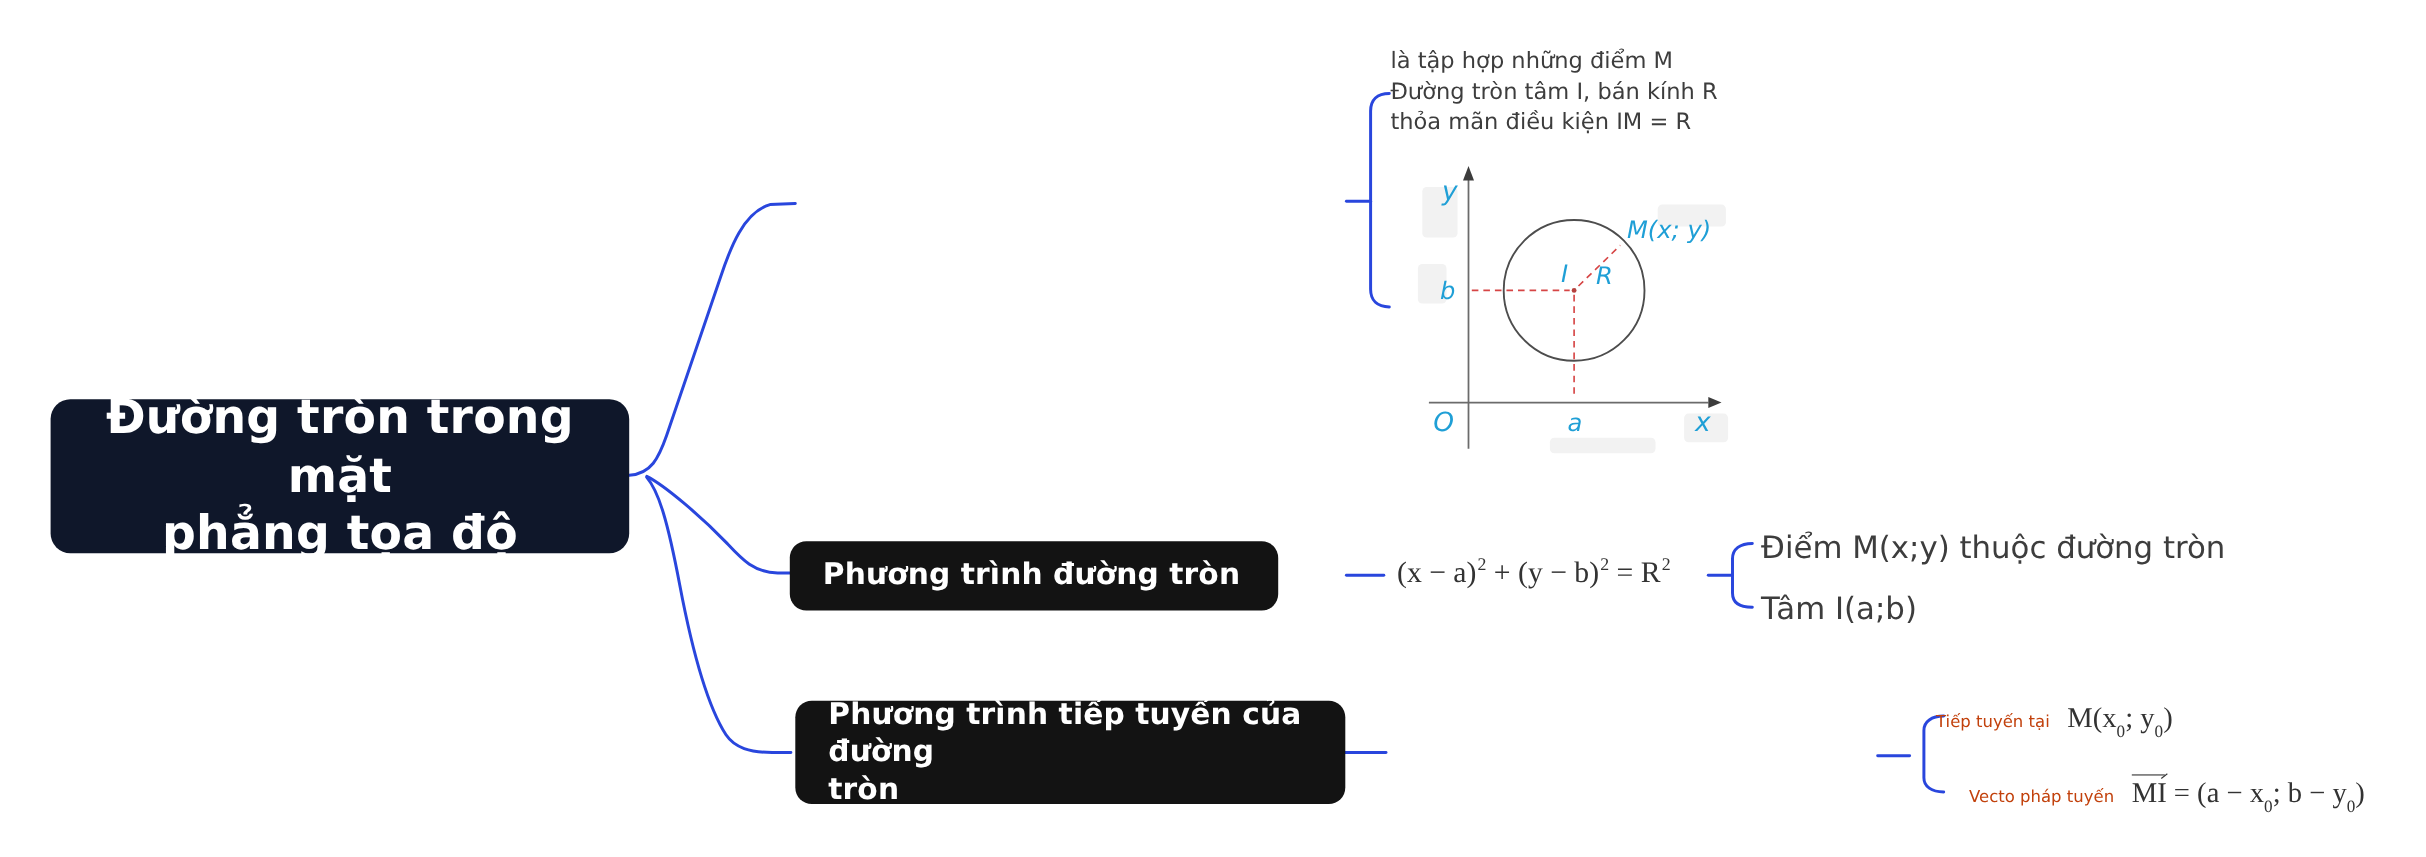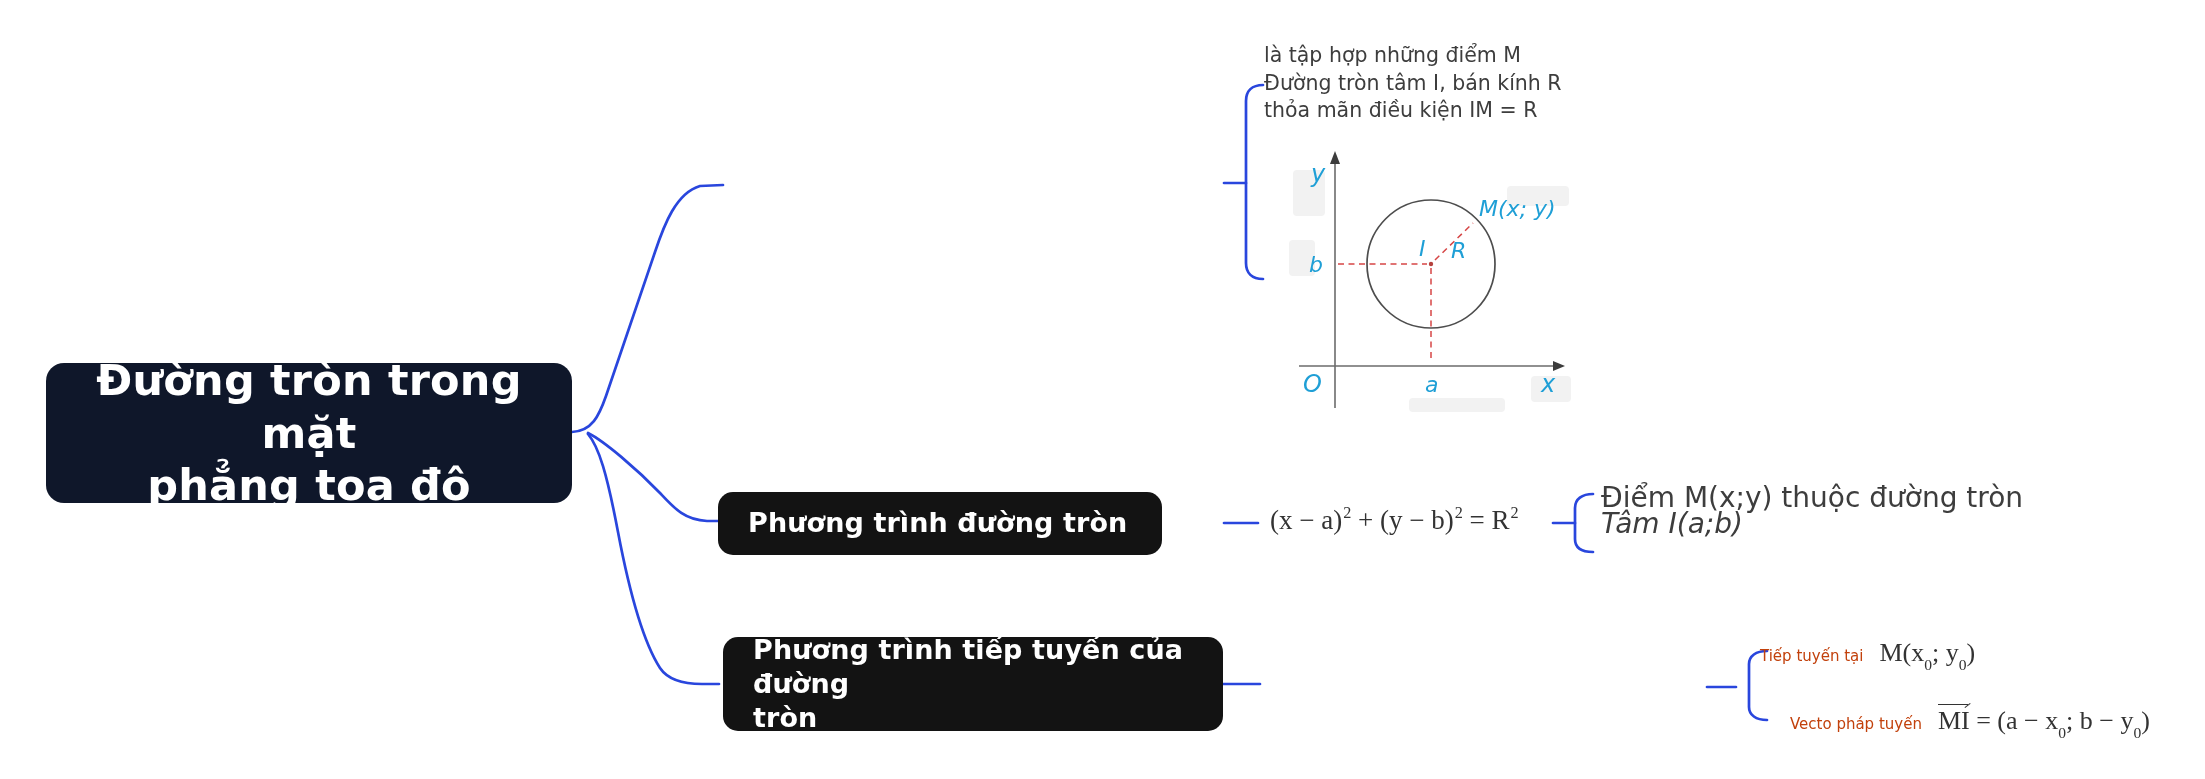--- a/index.html
+++ b/index.html
@@ -12,21 +12,21 @@
   .root-node .lbl{color:#ffffff;font-weight:700;font-size:43px;line-height:1.23;text-align:center;
                   white-space:pre-line;letter-spacing:.2px;}
   .branch{background:#131313;border-radius:15px;display:flex;align-items:center;padding-left:30px;padding-right:10px;}
   .branch .lbl{color:#ffffff;font-weight:700;font-size:27px;line-height:1.26;white-space:pre-line;letter-spacing:.1px;}
   .b1{left:723px;top:151px;width:500px;height:64px;}
   .b2{left:702px;top:492px;width:444px;height:63px;margin-left:16px;}
   .b3{left:723px;top:637px;width:500px;height:94px;}
   .def-text{left:1264px;top:42px;width:340px;font-size:20.5px;line-height:27.5px;color:#3d3d3d;}
   .note{font-size:28px;color:#3d3d3d;white-space:nowrap;}
   .n2a{left:1601px;top:481px;}
-  .n2b{left:1601px;top:507px;font-style:italic;}
+  .n2b{left:1601px;top:537px;}
   .note-row{display:flex;align-items:baseline;white-space:nowrap;}
   .n3a{left:1760px;top:638px;}
   .n3b{left:1760px;top:703px;margin-left:30px;}
   .note-row .txt{font-size:15px;color:#c2410c;margin-right:16px;}
   .formula{font-family:"Liberation Serif","DejaVu Serif",serif;color:#333333;white-space:nowrap;}
   .f2{left:1270px;top:505px;font-size:27px;}
   .f3{left:1272px;top:670px;font-size:27px;}
   .fm{font-family:"Liberation Serif","DejaVu Serif",serif;color:#333333;font-size:26px;}
   .formula sup,.fm sup{font-size:60%;position:relative;top:-0.05em;margin-left:1px;}
   .formula sub,.fm sub{font-size:60%;position:relative;top:0.15em;}

